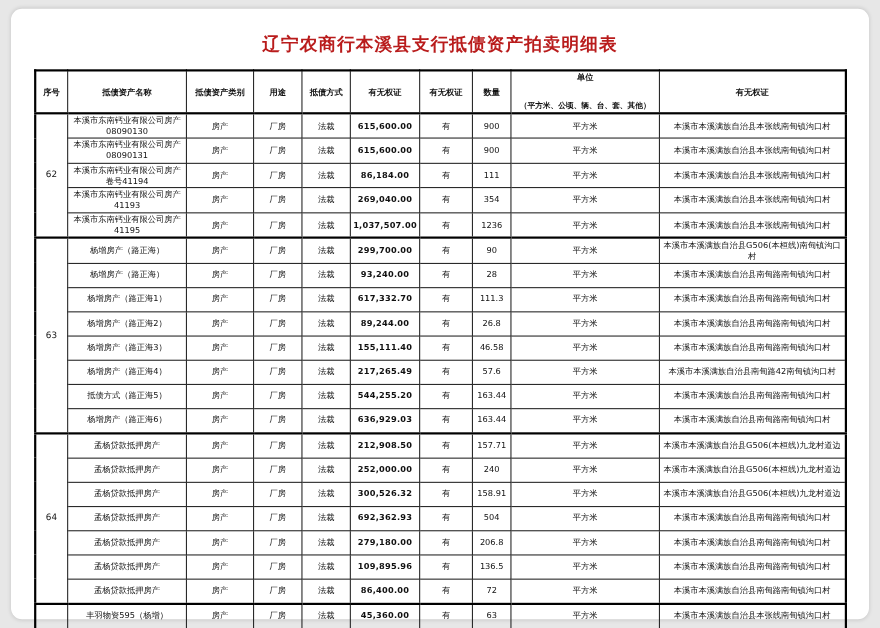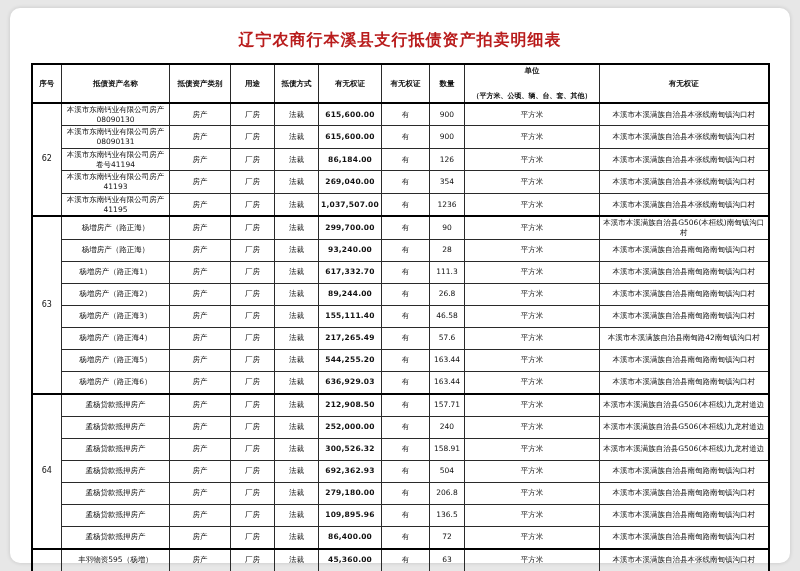--- a/index.html
+++ b/index.html
@@ -118,21 +118,21 @@
           <td class="c-unit">平方米</td>
           <td class="c-addr">本溪市本溪满族自治县本张线南甸镇沟口村</td>
         </tr>
         <tr>
           <td class="c-name">本溪市东南钙业有限公司房产 卷号41194</td>
           <td class="c-cat">房产</td>
           <td class="c-use">厂房</td>
           <td class="c-method">法裁</td>
           <td class="c-amount">86,184.00</td>
           <td class="c-cert">有</td>
-          <td class="c-qty">126</td>
+          <td class="c-qty">111</td>
           <td class="c-unit">平方米</td>
           <td class="c-addr">本溪市本溪满族自治县本张线南甸镇沟口村</td>
         </tr>
         <tr>
           <td class="c-name">本溪市东南钙业有限公司房产 41193</td>
           <td class="c-cat">房产</td>
           <td class="c-use">厂房</td>
           <td class="c-method">法裁</td>
           <td class="c-amount">269,040.00</td>
           <td class="c-cert">有</td>
@@ -212,21 +212,21 @@
           <td class="c-cat">房产</td>
           <td class="c-use">厂房</td>
           <td class="c-method">法裁</td>
           <td class="c-amount">217,265.49</td>
           <td class="c-cert">有</td>
           <td class="c-qty">57.6</td>
           <td class="c-unit">平方米</td>
           <td class="c-addr">本溪市本溪满族自治县南甸路42南甸镇沟口村</td>
         </tr>
         <tr>
-          <td class="c-name">杨增房产（路正海5）</td>
+          <td class="c-name">抵债方式（路正海5）</td>
           <td class="c-cat">房产</td>
           <td class="c-use">厂房</td>
           <td class="c-method">法裁</td>
           <td class="c-amount">544,255.20</td>
           <td class="c-cert">有</td>
           <td class="c-qty">163.44</td>
           <td class="c-unit">平方米</td>
           <td class="c-addr">本溪市本溪满族自治县南甸路南甸镇沟口村</td>
         </tr>
         <tr>

